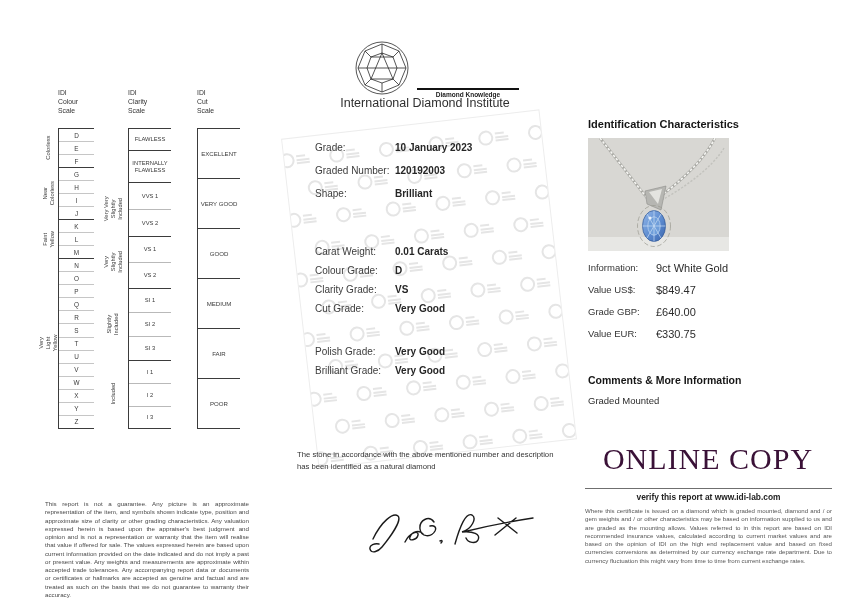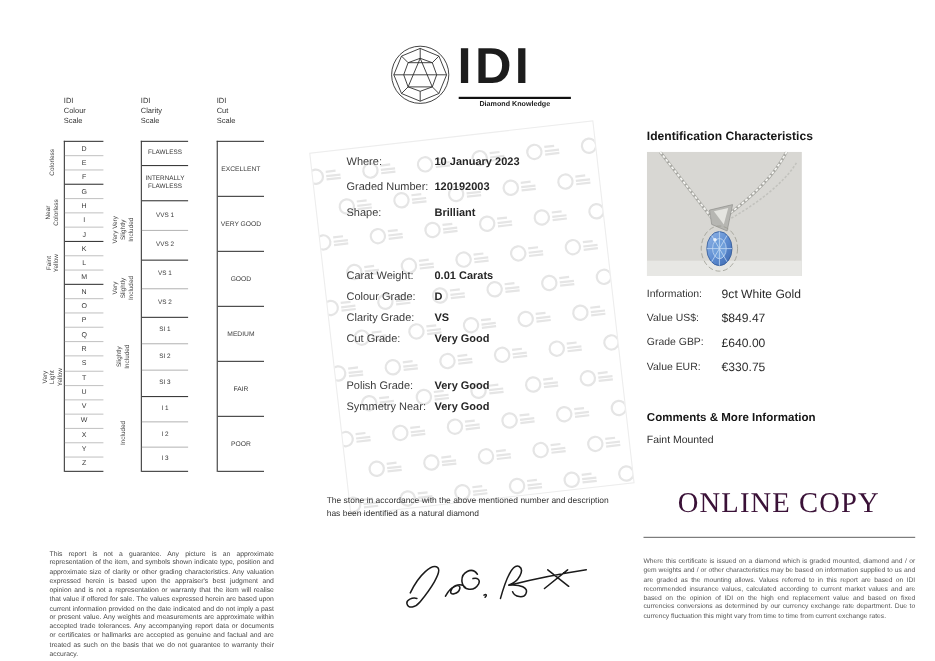--- a/index.html
+++ b/index.html
@@ -44,21 +44,21 @@
   .cert-footnote{position:absolute;left:297px;top:449px;width:268px;
            font-size:7.7px;line-height:1.55;color:#333;}
   
   .ident-title{position:absolute;left:588px;top:118px;font-size:11px;font-weight:bold;color:#161616;}
   .photo{position:absolute;left:588px;top:138px;width:141px;height:113px;}
   .if-label{position:absolute;left:588px;font-size:9.5px;color:#343434;}
   .if-value{position:absolute;left:656px;font-size:11px;color:#2c2c2c;}
   .comments-title{position:absolute;left:588px;top:374px;font-size:10.5px;font-weight:bold;color:#161616;}
   .comments-value{position:absolute;left:588px;top:395px;font-size:9.5px;color:#2c2c2c;}
   .online-copy{position:absolute;left:583px;top:442px;width:250px;text-align:center;
-           font-family:"Liberation Serif",serif;font-size:26px;letter-spacing:1px;color:#3a1137;}
+           font-family:"Liberation Serif",serif;font-size:30px;letter-spacing:1px;color:#3a1137;}
   .verify-rule{position:absolute;left:585px;top:488px;width:247px;border-top:1px solid #6f6f6f;}
   .verify{position:absolute;left:585px;top:492px;width:247px;text-align:center;
            font-size:8.4px;font-weight:bold;color:#222;}
   .fineprint{position:absolute;left:585px;top:507px;width:247px;font-size:6.1px;
            line-height:1.36;text-align:justify;color:#555;}
   
   .disclaimer{position:absolute;left:45px;top:500px;width:204px;font-size:6.2px;
            line-height:1.33;text-align:justify;color:#474747;}
   .signature{position:absolute;left:335px;top:492px;}
 </style>
@@ -81,23 +81,23 @@
           <line x1="11" y1="45" x2="17" y2="39"></line>
         <line x1="4" y1="28" x2="13" y2="28"></line>
           <line x1="11" y1="11" x2="17" y2="17"></line>
         <line x1="28" y1="13" x2="39" y2="39"></line>
           <line x1="28" y1="13" x2="17" y2="39"></line>
         <line x1="17" y1="17" x2="39" y2="17"></line>
           <line x1="13" y1="28" x2="43" y2="28"></line>
         <line x1="17" y1="39" x2="39" y2="39"></line>
       </g>
     </svg>
-    <div class="logo-idi">IDI</div>
     <div class="logo-tagline">Diamond Knowledge</div>
   </div>
+  <div class="org-name">International Diamond Institute</div>
 
   <div class="scale-title" style="left:58px">IDI
 Colour
 Scale</div>
   <div class="scale-title" style="left:128px">IDI
 Clarity
 Scale</div>
   <div class="scale-title" style="left:197px">IDI
 Cut
 Scale</div>
@@ -779,37 +779,37 @@
             <div class="wm-tx">
               <div class="wm-b"></div>
               <div class="wm-b"></div>
               <div class="wm-b"></div>
             </div>
           </div>
         </div>
       </div>
   </div>
   <div id="cert-fields">
-      <div class="cf-label" style="top: 142px;">Where:</div>
+      <div class="cf-label" style="top: 142px;">Grade:</div>
       <div class="cf-value" style="top: 142px; text-align: center;">10 January 2023</div>
       <div class="cf-label" style="top: 165px;">Graded Number:</div>
       <div class="cf-value" style="top: 165px;">120192003</div>
       <div class="cf-label" style="top: 188px;">Shape:</div>
       <div class="cf-value" style="top: 188px;">Brilliant</div>
       <div class="cf-label" style="top: 246px;">Carat Weight:</div>
       <div class="cf-value" style="top: 246px;">0.01 Carats</div>
       <div class="cf-label" style="top: 265px;">Colour Grade:</div>
       <div class="cf-value" style="top: 265px;">D</div>
       <div class="cf-label" style="top: 284px;">Clarity Grade:</div>
       <div class="cf-value" style="top: 284px;">VS</div>
       <div class="cf-label" style="top: 303px;">Cut Grade:</div>
       <div class="cf-value" style="top: 303px;">Very Good</div>
       <div class="cf-label" style="top: 346px;">Polish Grade:</div>
       <div class="cf-value" style="top: 346px;">Very Good</div>
-      <div class="cf-label" style="top: 365px;">Symmetry Near:</div>
+      <div class="cf-label" style="top: 365px;">Brilliant Grade:</div>
       <div class="cf-value" style="top: 365px;">Very Good</div>
     </div>
   <div class="cert-footnote">The stone in accordance with the above mentioned number and description has been identified as a natural diamond</div>
 
   <div class="ident-title">Identification Characteristics</div>
 
   <svg class="photo" viewBox="0 0 141 113">
     <defs>
       <linearGradient id="stoneg" x1="0" y1="0" x2="1" y2="1">
         <stop offset="0" stop-color="#93b7e8"></stop>
@@ -838,23 +838,24 @@
       <div class="if-label" style="top: 262px;">Information:</div>
       <div class="if-value" style="top: 262px;">9ct White Gold</div>
       <div class="if-label" style="top: 284px;">Value US$:</div>
       <div class="if-value" style="top: 284px;">$849.47</div>
       <div class="if-label" style="top: 306px;">Grade GBP:</div>
       <div class="if-value" style="top: 306px;">£640.00</div>
       <div class="if-label" style="top: 328px;">Value EUR:</div>
       <div class="if-value" style="top: 328px;">€330.75</div>
     </div>
   <div class="comments-title">Comments &amp; More Information</div>
-  <div class="comments-value">Faint Mounted</div>
+  <div class="comments-value">Graded Mounted</div>
   <div class="online-copy">ONLINE COPY</div>
   <div class="verify-rule"></div>
+  <div class="verify">verify this report at www.idi-lab.com</div>
   <div class="fineprint">Where this certificate is issued on a diamond which is graded mounted, diamond and / or gem weights and / or other characteristics may be based on information supplied to us and are graded as the mounting allows. Values referred to in this report are based on IDI recommended insurance values, calculated according to current market values and are based on the opinion of IDI on the high end replacement value and based on fixed currencies conversions as determined by our currency exchange rate department. Due to currency fluctuation this might vary from time to time from current exchange rates.</div>
 
   <div class="disclaimer">This report is not a guarantee. Any picture is an approximate representation of the item, and symbols shown indicate type, position and approximate size of clarity or other grading characteristics. Any valuation expressed herein is based upon the appraiser's best judgment and opinion and is not a representation or warranty that the item will realise that value if offered for sale. The values expressed herein are based upon current information provided on the date indicated and do not imply a past or present value. Any weights and measurements are approximate within accepted trade tolerances. Any accompanying report data or documents or certificates or hallmarks are accepted as genuine and factual and are treated as such on the basis that we do not guarantee to warranty their accuracy.</div>
   <svg class="signature" width="215" height="72" viewBox="0 0 215 72">
     <path d="M38,47 C46,30 58,20 63,24 C67,28 56,44 47,55 C43,60 36,62 35,57 C34,53 40,51 44,52
              M70,50 C75,40 84,38 83,43 C82,48 73,50 75,45 C77,39 85,38 88,42
              M99,30 C94,23 84,28 85,37 C86,45 96,46 100,39 C102,35 99,33 95,34
              M105,49 C107,48 108,49 106,51
              M120,52 C125,34 131,20 137,23 C142,26 137,37 127,40 C138,39 146,42 143,48 C141,52 133,51 131,46
              M128,40 C152,34 172,30 198,26

